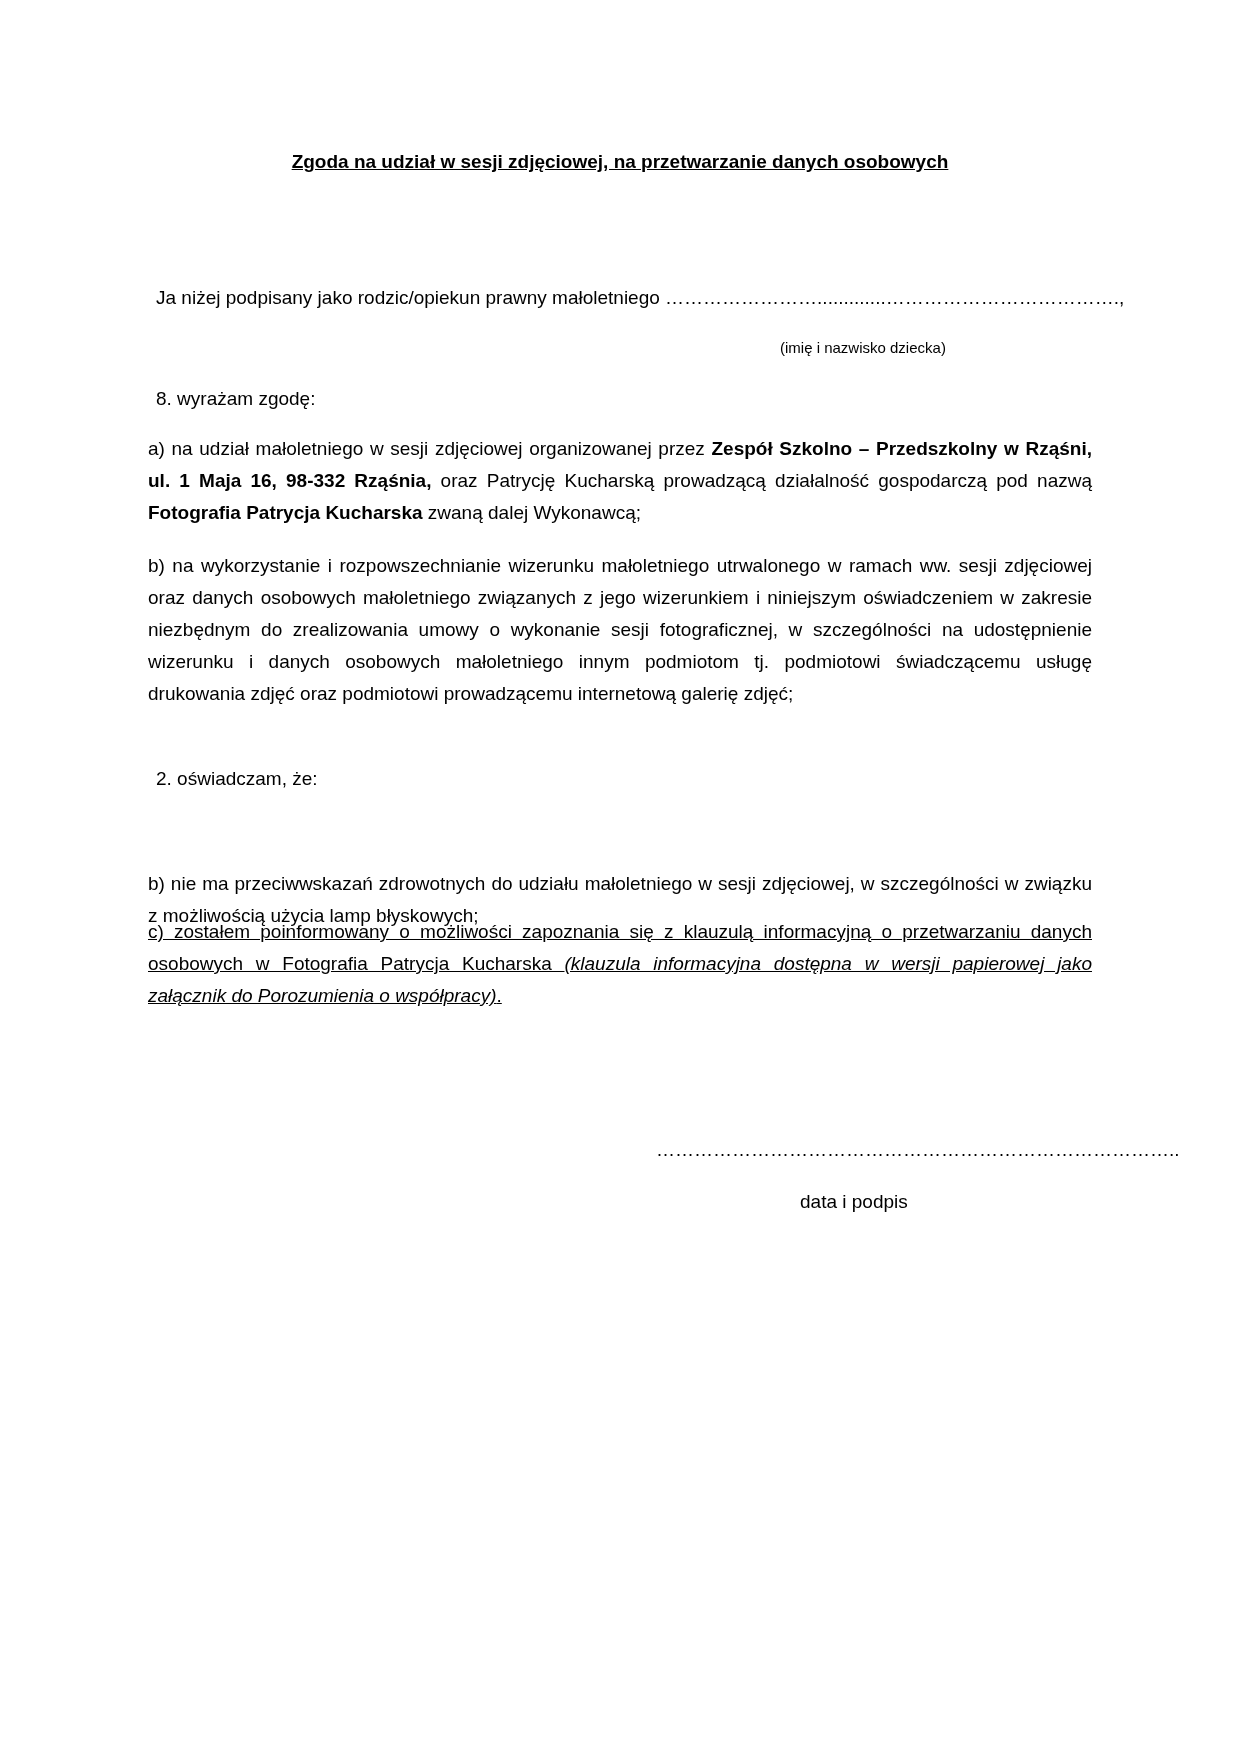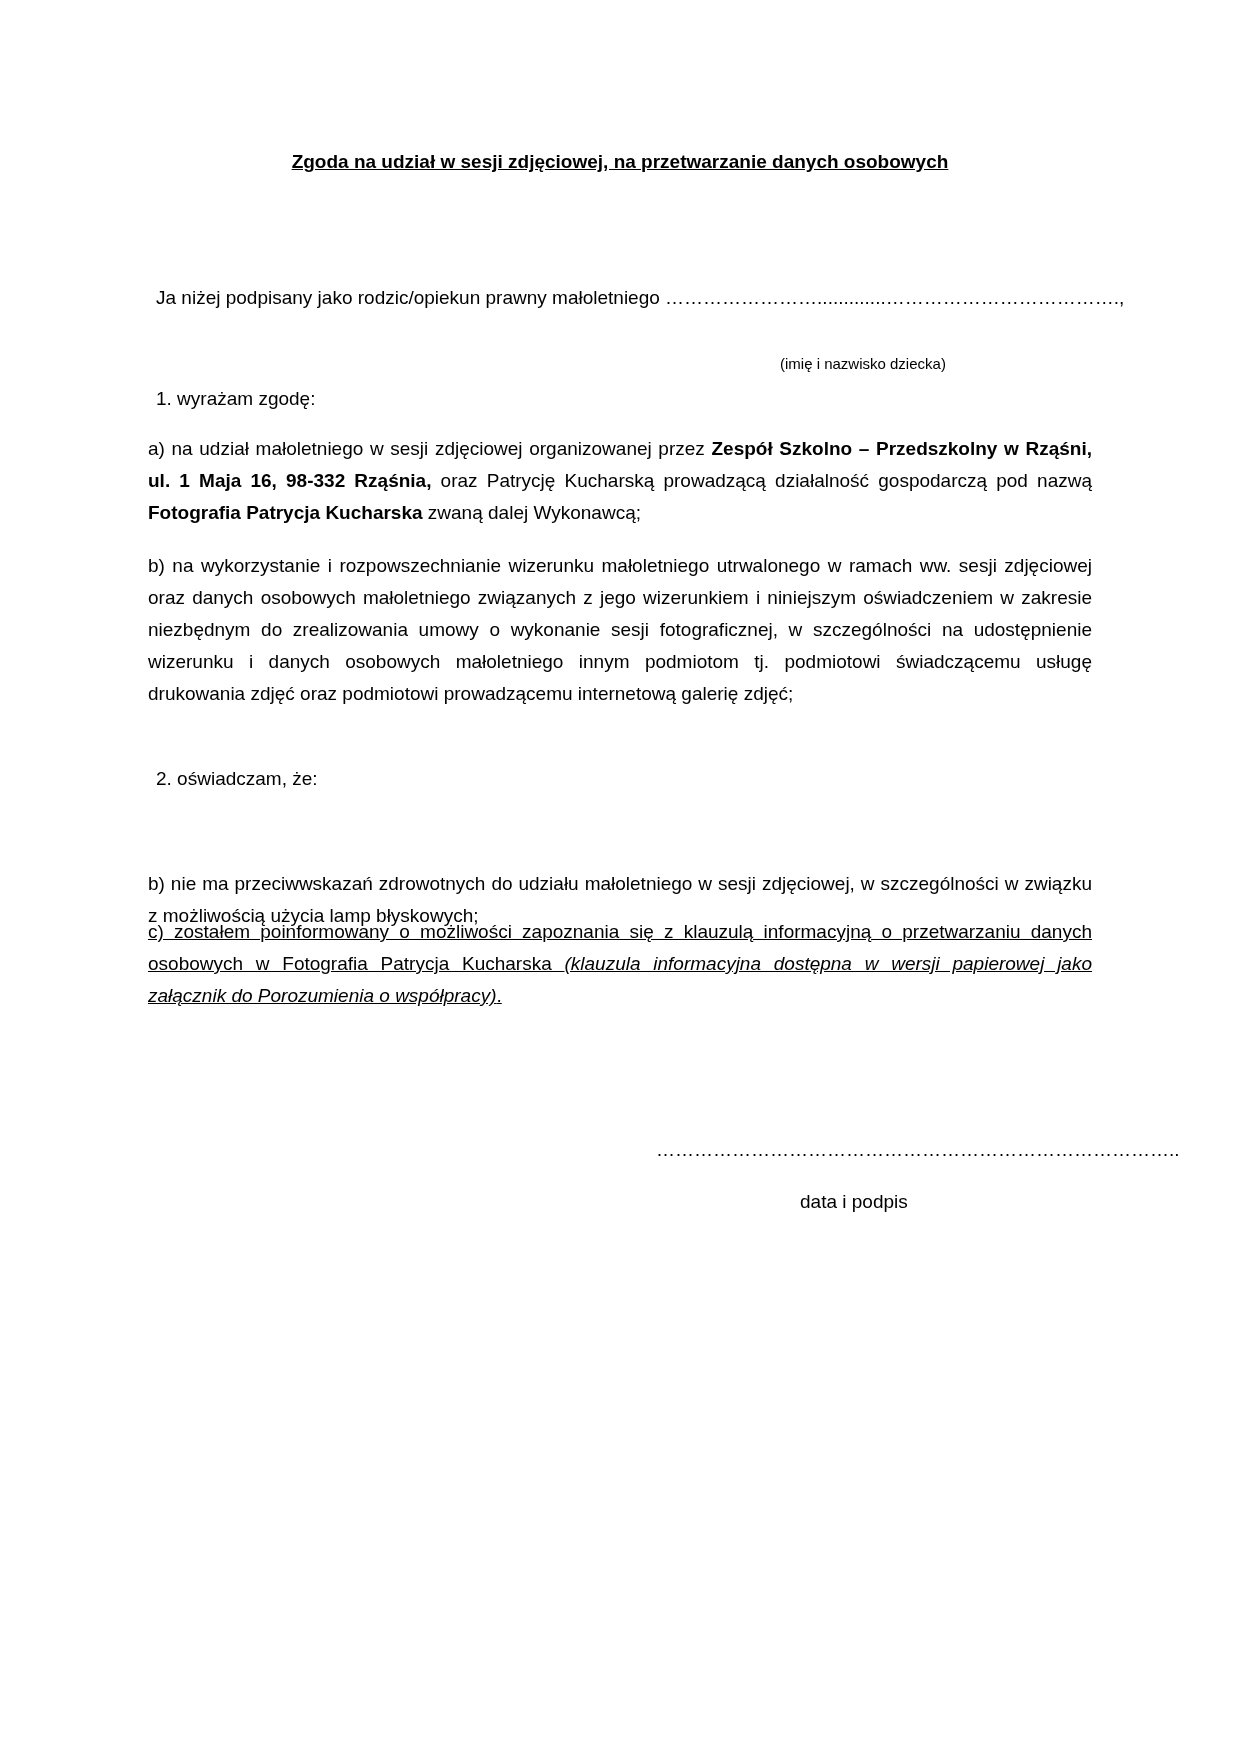--- a/index.html
+++ b/index.html
@@ -21,23 +21,23 @@
 </style>
 </head>
 <body>
 
 <div class="page">
 
   <div class="title l1">Zgoda na udział w sesji zdjęciowej, na przetwarzanie danych osobowych</div>
 
   <div class="line" style="top:282px;"><span>Ja niżej podpisany jako rodzic/opiekun prawny małoletniego </span><span>…………………….............……………………………….,</span></div>
 
-  <div class="small" style="left:780px; top:354px;">(imię i nazwisko dziecka)</div>
+  <div class="small" style="left:780px; top:338px;">(imię i nazwisko dziecka)</div>
 
-  <div class="line" style="top:383px;">1. wyrażam zgodę:</div>
+  <div class="line" style="top:383px;">8. wyrażam zgodę:</div>
 
   <div class="para" style="top:433px;"><span>a) na udział małoletniego w sesji zdjęciowej organizowanej przez </span><b>Zespół Szkolno – Przedszkolny w Rząśni, ul. 1 Maja 16, 98-332 Rząśnia,</b><span>  oraz Patrycję Kucharską prowadzącą działalność gospodarczą pod nazwą </span><b>Fotografia Patrycja Kucharska</b><span> zwaną dalej Wykonawcą;</span></div>
 
   <div class="para" style="top:550px;">b) na wykorzystanie i rozpowszechnianie wizerunku małoletniego utrwalonego w ramach ww. sesji zdjęciowej oraz danych osobowych małoletniego związanych z jego wizerunkiem i niniejszym oświadczeniem w zakresie niezbędnym do zrealizowania umowy o wykonanie sesji fotograficznej, w szczególności na  udostępnienie wizerunku i danych osobowych małoletniego innym podmiotom tj. podmiotowi świadczącemu usługę drukowania zdjęć oraz podmiotowi prowadzącemu internetową galerię zdjęć;</div>
 
   <div class="line" style="top:763px;">2. oświadczam, że:</div>
 
 
   <div class="para" style="top:868px;">b)  nie ma przeciwwskazań zdrowotnych do udziału małoletniego w sesji zdjęciowej, w szczególności w związku z możliwością użycia lamp błyskowych;</div>
 

